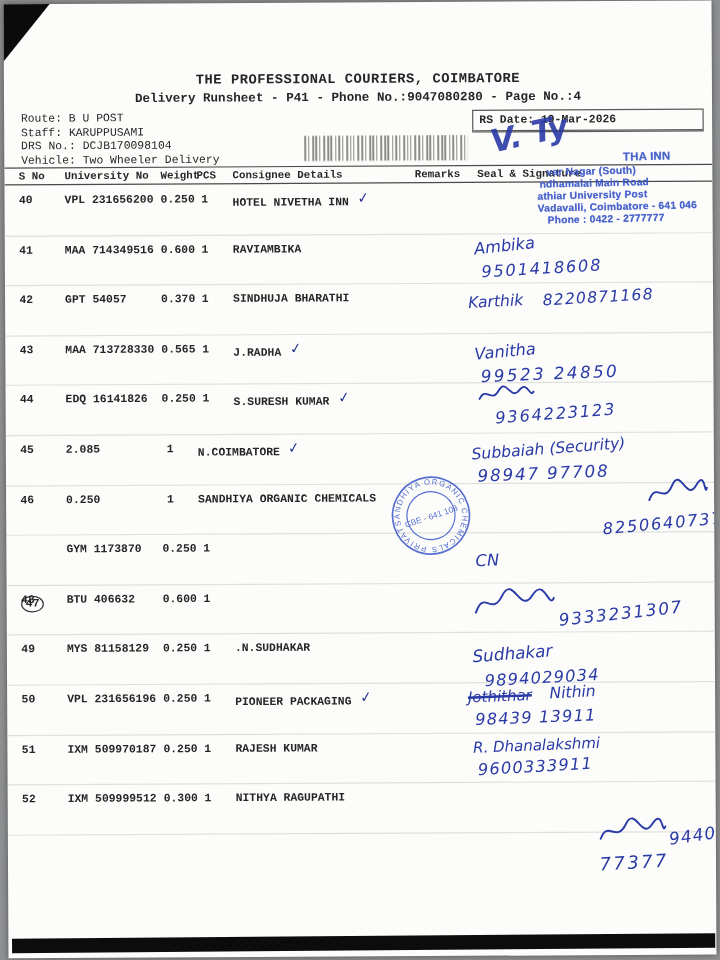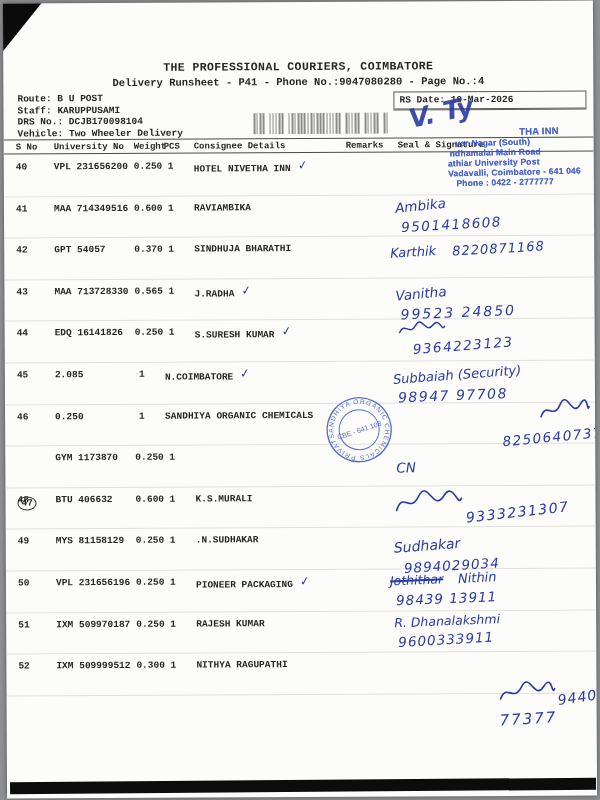--- a/index.html
+++ b/index.html
@@ -16,21 +16,21 @@
            background:#0c0c0c; transform:rotate(-0.15deg); }
 
   .content { position:absolute; inset:0; color:#262626; }
 
   .title { position:absolute; top:58px; left:0; width:100%; text-align:center;
            font-size:11.5px; font-weight:bold; letter-spacing:.4px; }
   .subtitle { position:absolute; top:74px; left:0; width:100%; text-align:center;
            font-size:10.5px; font-weight:bold; }
 
   .meta { position:absolute; left:14px; top:90px; font-size:9.5px; line-height:11.5px;
-          font-weight:bold; }
+          font-weight:normal; }
   .rs-box { position:absolute; left:390px; top:90px; width:193px; border:1px solid #5a5a5a;
             font-size:9.5px; font-weight:bold; background:#fcfcfa; }
   .rs-box .rs-row { padding:2px 5px 3px; }
   .rs-box .rs-row:first-child { border-bottom:1px solid #5a5a5a; }
 
   .barcode { position:absolute; left:250px; top:111px; width:136px; height:21px; opacity:.55;
      background:repeating-linear-gradient(90deg,#2f2f2f 0 1.5px,#fcfcfa 1.5px 3px,
        #2f2f2f 3px 4px,#fcfcfa 4px 6.5px,#2f2f2f 6.5px 8px,#fcfcfa 8px 9.5px);
      filter:blur(.3px); }
 
@@ -201,21 +201,20 @@
         <div>0.250</div>
         <div class="pcs-cell">1</div>
         <div></div>
         <div></div>
       </div>
       <div class="row">
         <div><span>48</span></div>
         <div>BTU 406632</div>
         <div>0.600</div>
         <div class="pcs-cell">1</div>
-        <div><span>K.S.MURALI</span><span class="tick"></span></div>
         <div></div>
         <div></div>
       </div>
       <div class="row">
         <div><span>49</span></div>
         <div>MYS 81158129</div>
         <div>0.250</div>
         <div class="pcs-cell">1</div>
         <div><span>.N.SUDHAKAR</span><span class="tick"></span></div>
         <div></div>

